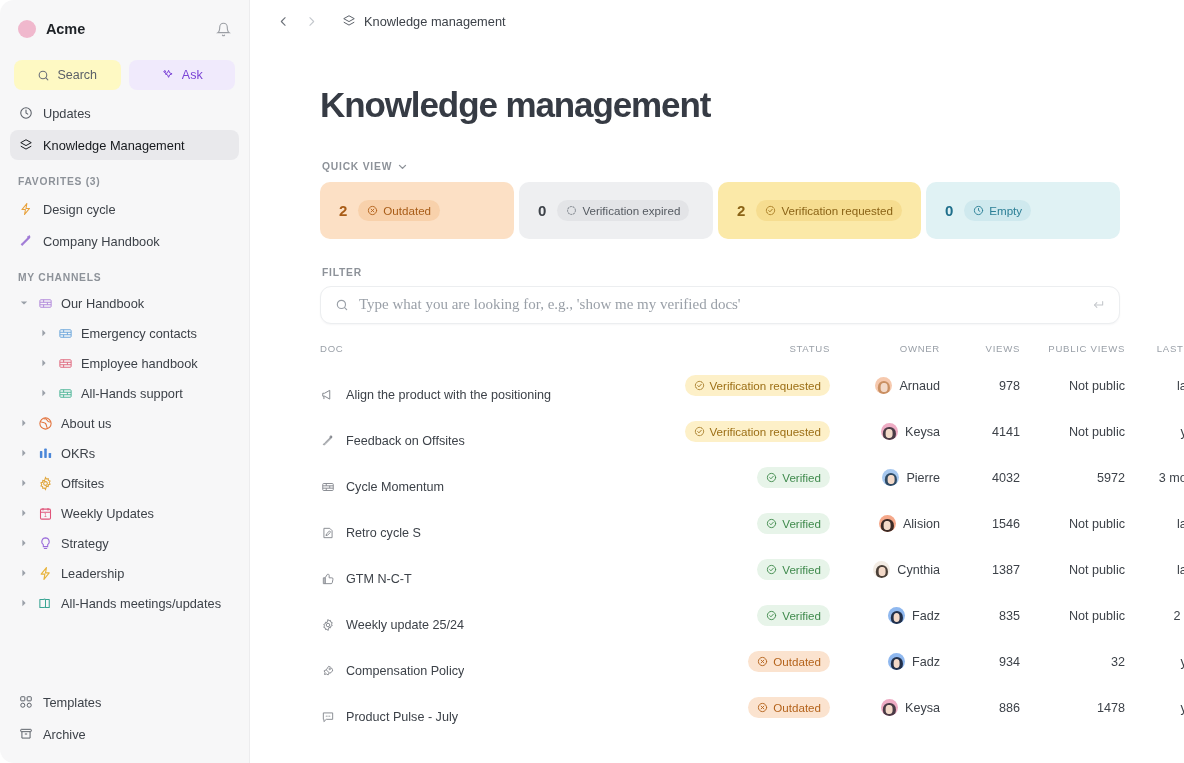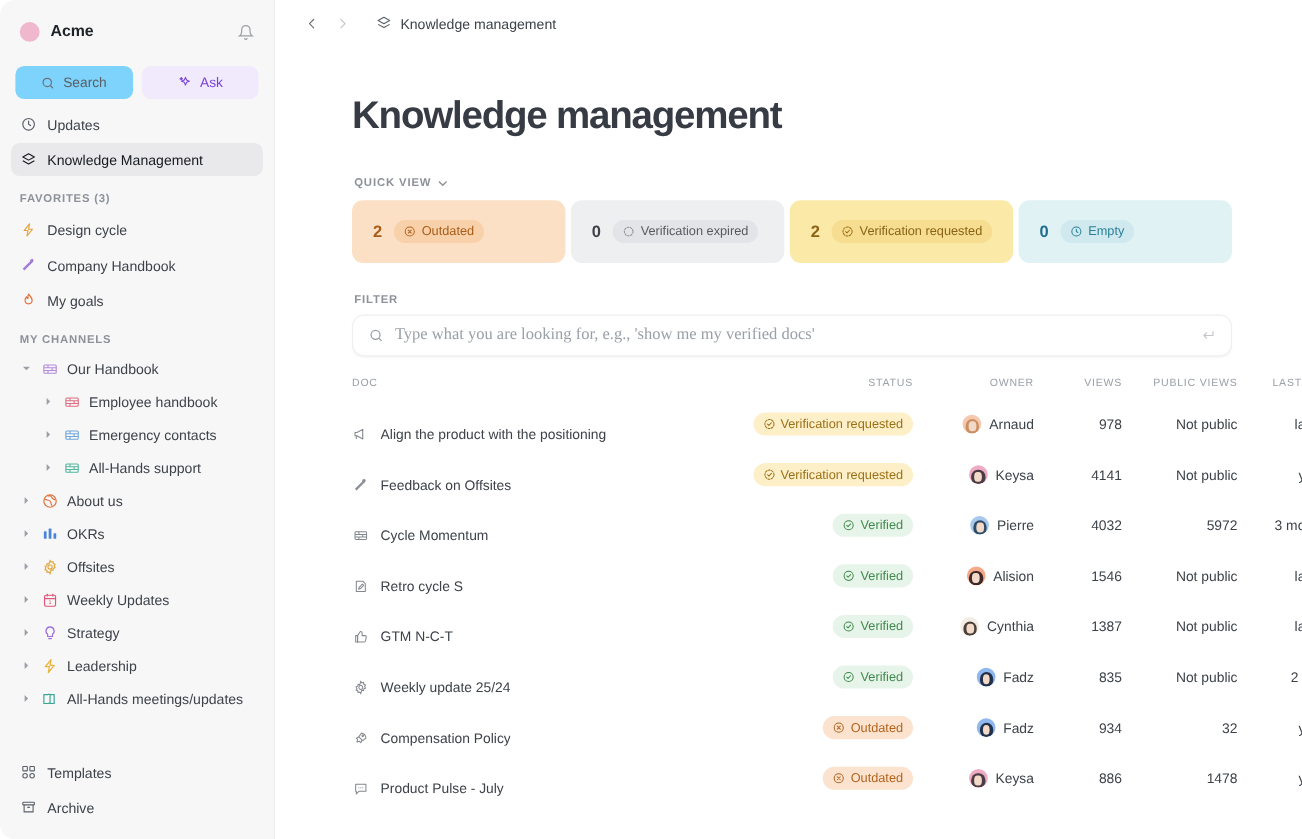--- a/index.html
+++ b/index.html
@@ -40,21 +40,21 @@
     letter-spacing: -0.1px;
   }
   .bell { margin-left: auto; opacity: .65; display: flex; }
 
   .sb-actions { display: flex; gap: 8px; padding: 2px 4px 0 4px; }
   .sb-btn {
     flex: 1 1 0; height: 30px; border-radius: 8px;
     display: flex; align-items: center; justify-content: center; gap: 7px;
     font-size: 12.5px; cursor: pointer; user-select: none;
   }
-  .sb-btn.search { background: #7dd3fc; color: #5b6068; }
+  .sb-btn.search { background: #fef9c3; color: #5b6068; }
   .sb-btn.ask    { background: #f0eafc; color: #7b44d6; }
 
   .sb-row {
     display: flex; align-items: center; gap: 9px;
     height: 30px; padding: 0 8px; border-radius: 8px;
     font-size: 12.8px; color: #3d4249; cursor: pointer;
     margin-top: 2px;
   }
   .sb-row.top { margin-top: 8px; }
   .sb-row.active { background: #e9e9ec; color: #16191d; font-weight: 500; }
@@ -242,28 +242,20 @@
     </div>
     <div class="sb-row">
       <span class="ico">
         <svg width="14" height="14" viewBox="0 0 24 24" fill="none" stroke="#a07ad6" stroke-width="1.8" stroke-linecap="round">
             <path d="M18 3.5a2.2 2.2 0 0 1 0 3.1l-9.4 9.4-3.1 3.1-1.4-1.4 3.1-3.1 9.6-9.4a2.2 2.2 0 0 1 1.2-.1z"></path>
             <circle cx="16.5" cy="5.2" r="1.4"></circle>
           </svg>
       </span>
       <span>Company Handbook</span>
     </div>
-    <div class="sb-row">
-      <span class="ico">
-        <svg width="14" height="14" viewBox="0 0 24 24" fill="none" stroke="#e2713a" stroke-width="1.8" stroke-linejoin="round">
-            <path d="M12 2.5c3 3.5 5.5 5.5 5.5 9.5a5.5 5.5 0 0 1-11 0c0-2.5 1-4 2.5-5.5.2 1.8 1 2.8 2 3 0-2.5-.5-5 1-7z"></path>
-          </svg>
-      </span>
-      <span>My goals</span>
-    </div>
 
     <div class="sb-section">MY CHANNELS</div>
 
     <div class="sb-chan">
       <span class="tw">
           <svg width="8" height="8" viewBox="0 0 10 10">
             <path d="M1 3l4 4 4-4z" fill="#9aa0a8"></path>
           </svg>
         </span>
       <span class="ico">
@@ -274,40 +266,40 @@
       </span>
       <span>Our Handbook</span>
     </div>
     <div class="sb-chan indent">
       <span class="tw">
           <svg width="8" height="8" viewBox="0 0 10 10">
             <path d="M3 1l4 4-4 4z" fill="#9aa0a8"></path>
           </svg>
         </span>
       <span class="ico">
+        <svg width="15" height="15" viewBox="0 0 24 24" fill="none" stroke="#6fa8dc" stroke-width="1.6">
+            <rect x="3" y="6" width="18" height="12" rx="1.5"></rect>
+            <path d="M3 10h18M3 14h18M9 6v4M15 10v4M9 14v4"></path>
+          </svg>
+      </span>
+      <span>Emergency contacts</span>
+    </div>
+    <div class="sb-chan indent">
+      <span class="tw">
+          <svg width="8" height="8" viewBox="0 0 10 10">
+            <path d="M3 1l4 4-4 4z" fill="#9aa0a8"></path>
+          </svg>
+        </span>
+      <span class="ico">
         <svg width="15" height="15" viewBox="0 0 24 24" fill="none" stroke="#e06c81" stroke-width="1.6">
             <rect x="3" y="6" width="18" height="12" rx="1.5"></rect>
             <path d="M3 10h18M3 14h18M9 6v4M15 10v4M9 14v4"></path>
           </svg>
       </span>
       <span>Employee handbook</span>
-    </div>
-    <div class="sb-chan indent">
-      <span class="tw">
-          <svg width="8" height="8" viewBox="0 0 10 10">
-            <path d="M3 1l4 4-4 4z" fill="#9aa0a8"></path>
-          </svg>
-        </span>
-      <span class="ico">
-        <svg width="15" height="15" viewBox="0 0 24 24" fill="none" stroke="#6fa8dc" stroke-width="1.6">
-            <rect x="3" y="6" width="18" height="12" rx="1.5"></rect>
-            <path d="M3 10h18M3 14h18M9 6v4M15 10v4M9 14v4"></path>
-          </svg>
-      </span>
-      <span>Emergency contacts</span>
     </div>
     <div class="sb-chan indent">
       <span class="tw">
           <svg width="8" height="8" viewBox="0 0 10 10">
             <path d="M3 1l4 4-4 4z" fill="#9aa0a8"></path>
           </svg>
         </span>
       <span class="ico">
         <svg width="15" height="15" viewBox="0 0 24 24" fill="none" stroke="#52b79a" stroke-width="1.6">
             <rect x="3" y="6" width="18" height="12" rx="1.5"></rect>

